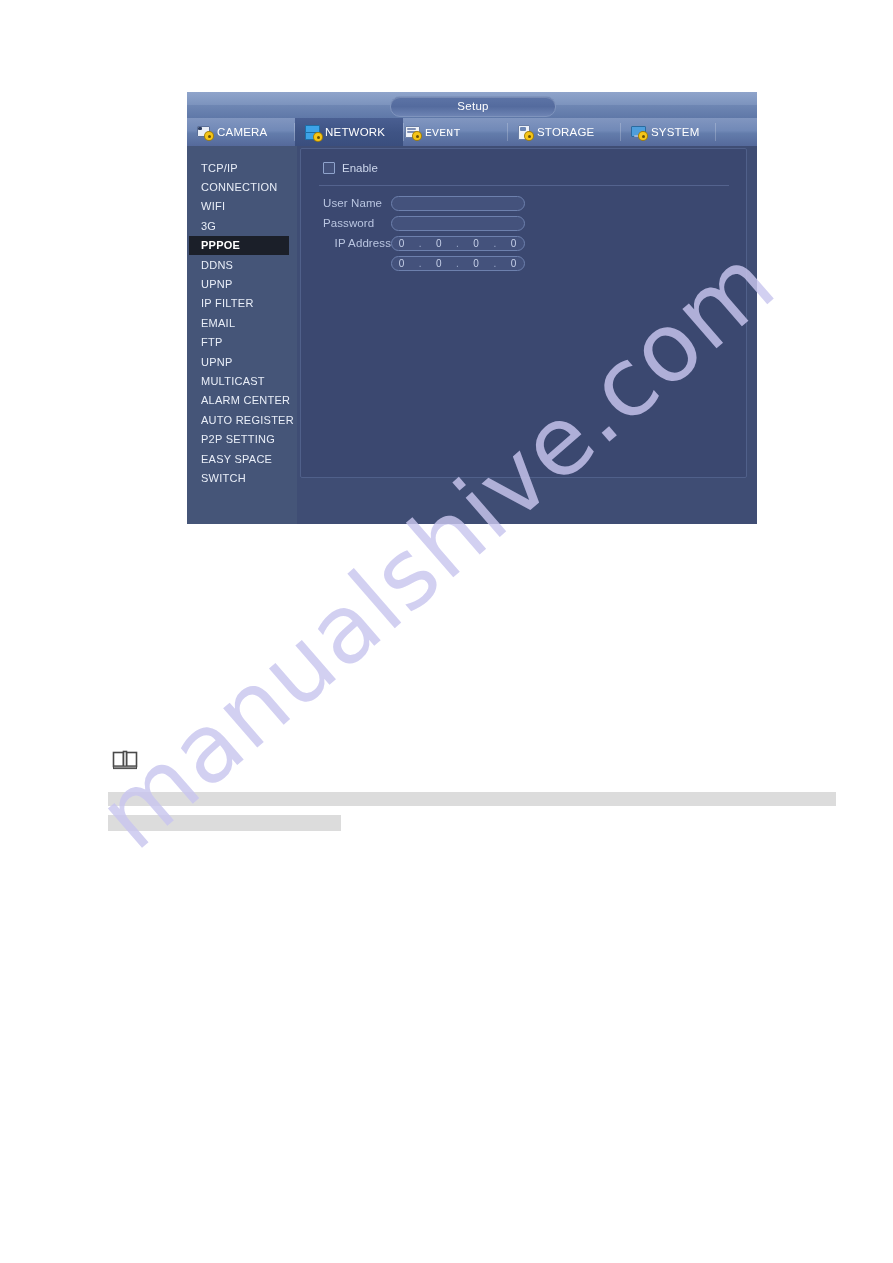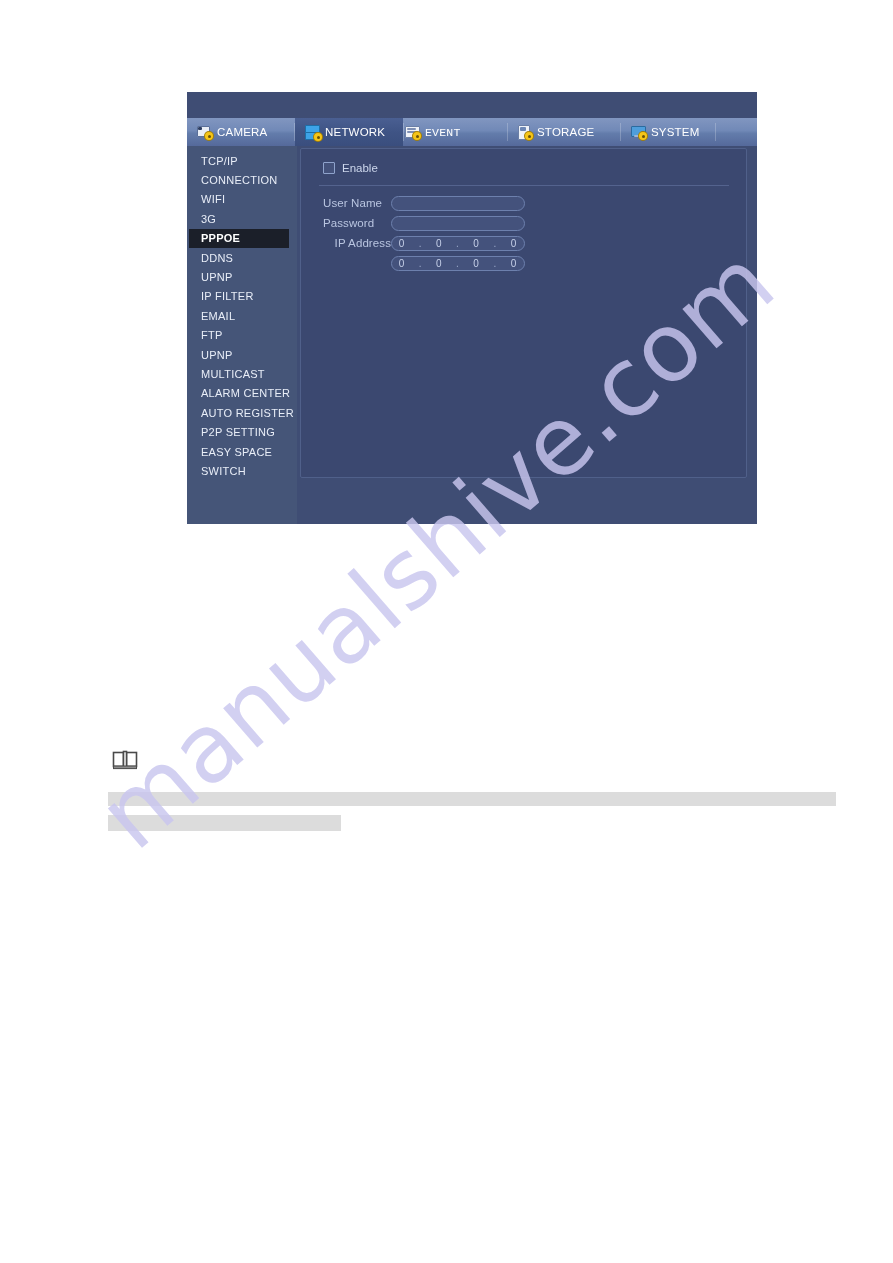--- a/index.html
+++ b/index.html
@@ -147,21 +147,21 @@
     height: 19.4px;
     display: flex;
     align-items: center;
     padding-left: 14px;
     box-sizing: border-box;
     color: #e9eef8;
     font-size: 11px;
     letter-spacing: .25px;
     cursor: default;
   }
-  .side-item:first-child { margin-top: 5px; }
+  .side-item:first-child { margin-top: 12px; }
   .side-item.selected {
     background: #1b1f29;
     color: #ffffff;
     font-weight: bold;
     margin-left: 2px;
     width: 100px;
     padding-left: 12px;
   }
 
   
@@ -292,20 +292,23 @@
 </style>
 </head>
 <body>
 
 <div id="watermark">
   <div class="wm-text">manualshive.com</div>
 </div>
 
 <div id="nvr-dialog">
 
+  <div class="title-bar">
+    <div class="title-pill">Setup</div>
+  </div>
 
   <div class="tab-bar">
 
     <div class="tab" id="tab-camera" style="left:0px;width:108px;">
       <span class="tab-ico">
         <span class="ic-body" style="left:0;top:1px;width:11px;height:9px;background:#e9eef6;border:1px solid #5a6f99;"></span>
         <span class="ic-body" style="left:1px;top:2px;width:4px;height:3px;background:#2f3f63;"></span>
         <span class="ic-gear"></span>
       </span>
       <span>CAMERA</span>

